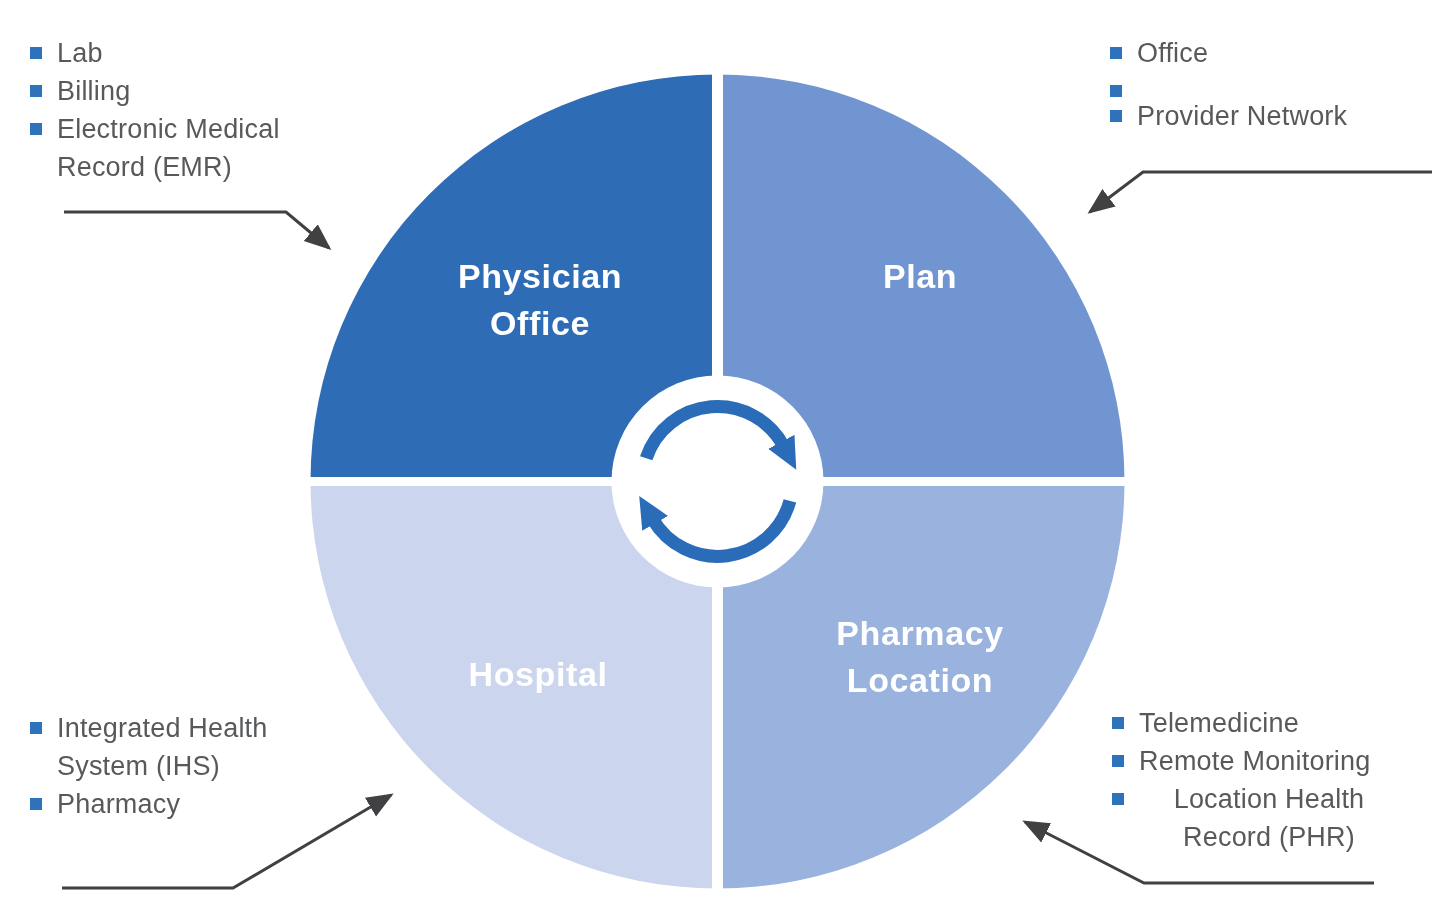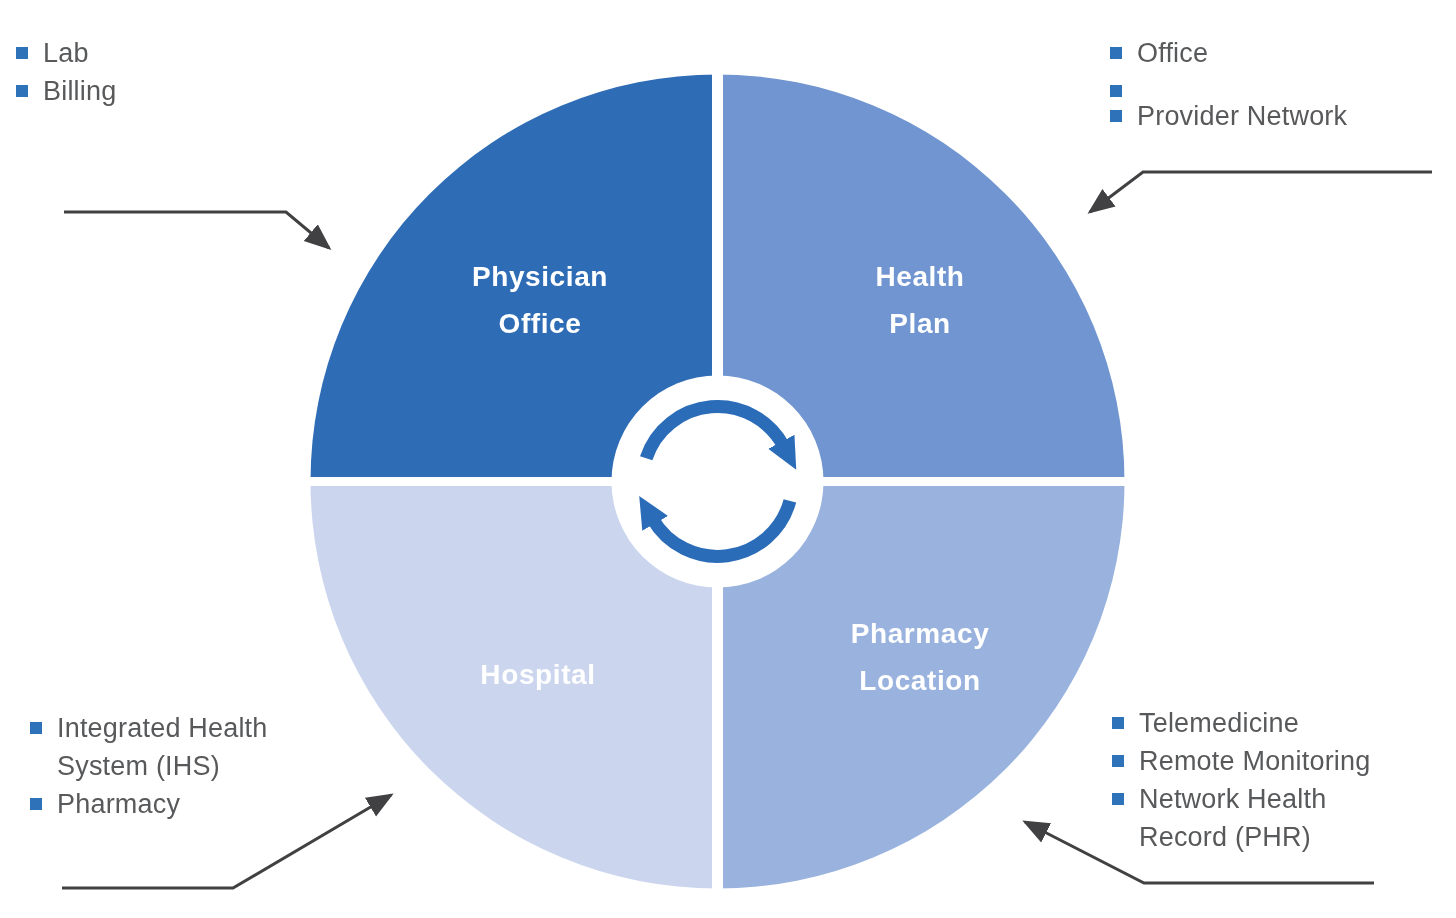--- a/index.html
+++ b/index.html
@@ -10,21 +10,21 @@
     font-family: "Liberation Sans", sans-serif;
   }
   #diagram-svg { position: absolute; left: 0; top: 0; }
 
   .quad-label {
     position: absolute;
     width: 300px;
     text-align: center;
     color: #ffffff;
     font-weight: bold;
-    font-size: 28px;
+    font-size: 34px;
     line-height: 47px;
     letter-spacing: 0.6px;
   }
   #label-physician-office { left: 390px; top: 253px; }
   #label-health-plan      { left: 770px; top: 253px; }
   #label-hospital         { left: 388px; top: 610px; margin-top: 41px; }
   #label-patient-location { left: 770px; top: 610px; }
 
   .corner-list {
     position: absolute;
@@ -37,26 +37,26 @@
   }
   .corner-list li { display: flex; align-items: flex-start; }
   .bullet {
     width: 12px; height: 12px;
     background: #2E72BA;
     margin: 13px 15px 0 0;
     flex: 0 0 12px;
   }
   .item-text { display: block; max-width: 255px; }
 
-  #list-physician-office { left: 16px;   top: 34px;  }
+  #list-physician-office { left: 30px;   top: 34px;  }
   #list-health-plan      { left: 1110px; top: 34px;  }
   #list-hospital         { left: 30px;   top: 709px; }
   #list-patient-location { left: 1112px; top: 704px; }
   #list-health-plan .item-text      { max-width: 295px; }
-  #list-patient-location .item-text { max-width: 260px; }
+  #list-patient-location .item-text { max-width: 260px; text-align: center; }
 </style>
 </head>
 <body>
 
 <svg id="diagram-svg" width="1456" height="918" viewBox="0 0 1456 918">
   <defs>
     <marker id="m-cycle" viewBox="0 0 10 10" refX="1.5" refY="5" markerWidth="2.6" markerHeight="2.6" orient="auto">
       <path d="M 0 0.6 L 9.4 5 L 0 9.4 Z" fill="#2B6CB9"></path>
     </marker>
     <marker id="m-line" viewBox="0 0 10 10" refX="8.5" refY="5" markerWidth="28" markerHeight="28" orient="auto" markerUnits="userSpaceOnUse">
@@ -82,39 +82,42 @@
   <path d="M 1432 172 L 1143 172 L 1090 212" fill="none" stroke-width="3" marker-end="url(#m-line)" stroke="#414042"></path>
   <path d="M 62 888 L 233 888 L 391 795" fill="none" stroke-width="3" marker-end="url(#m-line)" stroke="#414042"></path>
   <path d="M 1374 883 L 1144 883 L 1025 822" fill="none" stroke-width="3" marker-end="url(#m-line)" stroke="#414042"></path>
 </svg>
 
 <div class="quad-label" id="label-physician-office">
   <div>Physician</div>
   <div>Office</div>
 </div>
 <div class="quad-label" id="label-health-plan">
-  <div>Health</div>
   <div>Plan</div>
 </div>
 <div class="quad-label" id="label-hospital">
   <div>Hospital</div>
 </div>
 <div class="quad-label" id="label-patient-location">
   <div>Pharmacy</div>
   <div>Location</div>
 </div>
 
 <ul class="corner-list" id="list-physician-office">
   <li>
     <span class="bullet"></span>
     <span class="item-text">Lab</span>
   </li>
   <li>
     <span class="bullet"></span>
     <span class="item-text">Billing</span>
+  </li>
+  <li>
+    <span class="bullet"></span>
+    <span class="item-text">Electronic Medical Record (EMR)</span>
   </li>
 </ul>
 
 <ul class="corner-list" id="list-health-plan">
   <li>
     <span class="bullet"></span>
     <span class="item-text">Office</span>
   </li>
   <li>
     <span class="bullet"></span>
@@ -140,15 +143,15 @@
   <li>
     <span class="bullet"></span>
     <span class="item-text">Telemedicine</span>
   </li>
   <li>
     <span class="bullet"></span>
     <span class="item-text">Remote Monitoring</span>
   </li>
   <li>
     <span class="bullet"></span>
-    <span class="item-text">Network Health Record (PHR)</span>
+    <span class="item-text">Location Health Record (PHR)</span>
   </li>
 </ul>
 
 </body></html>

